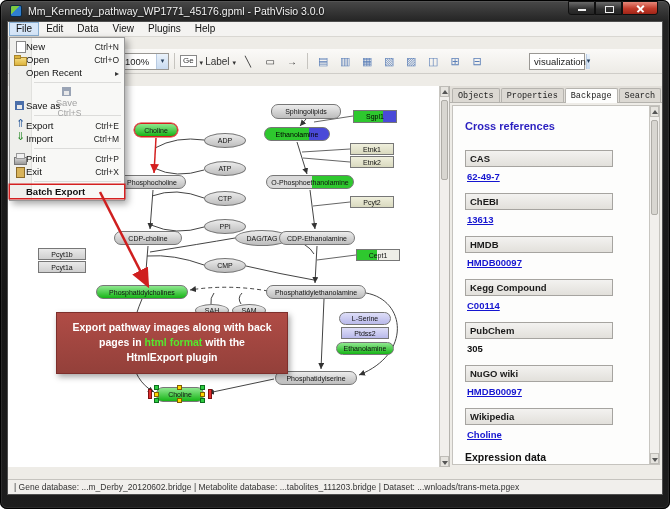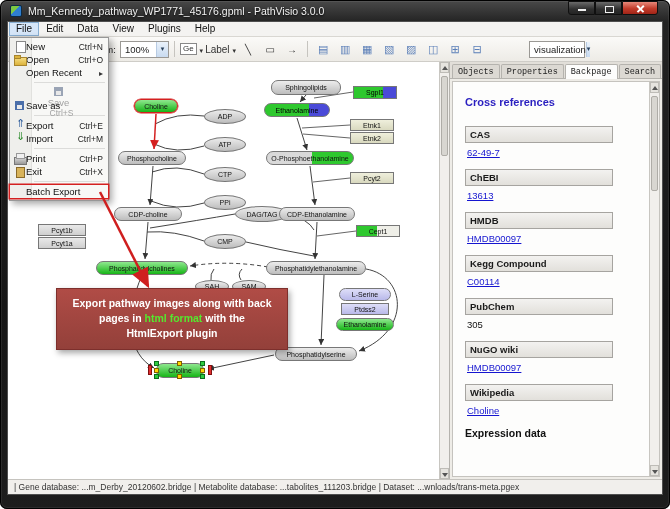--- a/index.html
+++ b/index.html
@@ -18,21 +18,21 @@
     background:linear-gradient(#6a6a6a,#2f2f2f 60%,#242424);}
   .win-btn.min{border-radius:0 0 0 3px;}
   .win-btn.close{width:36px;border-radius:0 0 3px 0;background:linear-gradient(#e8897a,#c23b2a 55%,#a02417);}
   .win-btn.min::after{content:"";position:absolute;left:9px;bottom:3px;width:8px;height:2px;background:#f0f0f0;}
   .win-btn.max::after{content:"";position:absolute;left:9px;top:4px;width:7px;height:5px;border:1.5px solid #f0f0f0;}
   .win-btn.close::before,.win-btn.close::after{content:"";position:absolute;left:13px;top:6px;width:9px;height:1.6px;background:#fff;}
   .win-btn.close::before{transform:rotate(45deg);}
   .win-btn.close::after{transform:rotate(-45deg);}
   
   .app-area{position:absolute;left:7px;top:21px;right:7px;bottom:14px;background:#eeece7;
-    border:1px solid #4f4f4f;display:flex;flex-direction:column;}
+    border:1px solid #4f4f4f;display:flex;flex-direction:column;gap:12px;}
   .menubar{height:15px;flex:none;background:#f4f3f1;border-bottom:1px solid #d9d7d2;
     display:flex;align-items:center;font-size:10px;color:#111;padding-left:1px;}
   .menubar-item{padding:1px 7px;line-height:12px;}
   .menubar-item.active{background:#d6e6f8;border:1px solid #87aed2;padding:0 6px;}
   
   .toolbar{height:25px;flex:none;display:flex;align-items:center;gap:2px;padding:0 4px;
     background:linear-gradient(#fbfaf8,#edebe6);border-bottom:1px solid #cfcdc8;font-size:9.5px;color:#222;}
   .tb-btn{min-width:20px;height:19px;display:flex;align-items:center;justify-content:center;border-radius:2px;flex:none;}
   .tb-btn.glyph{font-size:11px;color:#5b7fb8;}
   .tb-btn.tool{font-size:10px;color:#333;}
@@ -89,36 +89,36 @@
   .right-panel{width:212px;flex:none;display:flex;flex-direction:column;background:#eeece7;}
   .tabs{height:17px;flex:none;display:flex;align-items:flex-end;background:#e2dfd9;border-bottom:1px solid #b5b3ae;padding:2px 2px 0 2px;font-size:8.5px;}
   .tab{padding:2px 5px 1px;border:1px solid #b5b3ae;border-bottom:none;background:#dcd9d3;margin-right:1px;border-radius:2px 2px 0 0;color:#222;font-family:Liberation Mono, monospace;}
   .tab.active{background:#fdfdfc;position:relative;top:1px;padding-bottom:2px;}
   .panel-body{flex:1;position:relative;background:#fdfdfc;margin:2px;border:1px solid #c5c3be;
     padding:6px 16px 6px 12px;overflow:hidden;font-size:10px;}
   .xref-title{color:#2a1fc0;font-weight:bold;font-size:11px;margin:8px 0 18px;}
   .xref-section{margin-bottom:9px;}
   .xref-header{width:148px;background:linear-gradient(#f3f2f0,#e2e0db);border:1px solid #a6a4a0;
     font-size:9.5px;font-weight:bold;color:#1a1a1a;padding:2px 4px;}
-  .xref-value{margin:4px 0 11px 2px;color:#1515d0;text-decoration:underline;font-size:9.5px;}
+  .xref-value{margin:4px 0 11px 2px;color:#1515d0;text-decoration:underline;font-size:9.5px;font-weight:bold;}
   .xref-value.plain{color:#111;text-decoration:none;}
   .expression-title{font-weight:bold;color:#111;font-size:10.5px;margin-top:4px;}
   
   .statusbar{height:15px;flex:none;background:#f1efec;border-top:1px solid #c5c3be;
     font-size:8.5px;color:#333;padding:2px 6px;white-space:nowrap;overflow:hidden;}
   
-  .file-menu{position:absolute;left:1px;top:15px;width:100px;background:#f8f8f6;border:1px solid #979797;
+  .file-menu{position:absolute;left:1px;top:15px;width:116px;background:#f8f8f6;border:1px solid #979797;
     box-shadow:3px 3px 7px rgba(0,0,0,.35);z-index:50;padding:2px 0;font-size:9.5px;color:#111;}
   .file-menu::before{content:"";position:absolute;left:0;top:0;bottom:0;width:21px;background:#efefec;border-right:1px solid #e1e1de;}
   .menu-item{display:flex;align-items:center;height:13px;padding:0 5px 0 4px;position:relative;}
   .menu-item .mlabel{flex:1;}
   .menu-item .mshortcut{font-size:8.5px;color:#222;margin-left:6px;}
   .menu-item.disabled{color:#a2a2a2;flex-direction:column;}
   .menu-item.disabled .mshortcut{color:#a2a2a2;}
-  .menu-item.highlighted{box-shadow:0 0 0 1.5px #d42020;}
+  .menu-item.highlighted{box-shadow:0 0 0 1.5px #d42020;font-weight:bold;}
   .menu-sep{height:1px;background:#dcdcda;margin:3px 3px 3px 24px;}
   .submenu-arrow::after{content:"▸";font-size:8px;color:#333;}
   
   .new-file-icon::before{content:"";position:absolute;left:2px;top:0;width:8px;height:10px;background:#fff;border:1px solid #888;}
   .open-folder-icon::before{content:"";position:absolute;left:0;top:3px;width:11px;height:7px;background:linear-gradient(#f5dc80,#dcb33c);border:1px solid #a8852e;}
   .open-folder-icon::after{content:"";position:absolute;left:0;top:1px;width:5px;height:2px;background:#dcb33c;border:1px solid #a8852e;}
   .save-icon::before,.save-as-icon::before{content:"";position:absolute;left:1px;top:1px;width:9px;height:9px;background:#4a6ea9;}
   .save-icon::after,.save-as-icon::after{content:"";position:absolute;left:3px;top:5px;width:5px;height:4px;background:#e9e9e9;}
   .disabled .save-icon::before,.gray .save-icon::before{background:#9aa4b5;}
   .import-icon::before{content:"⇓";position:absolute;left:2px;top:-2px;color:#2a8a2a;font-size:11px;line-height:11px;}

